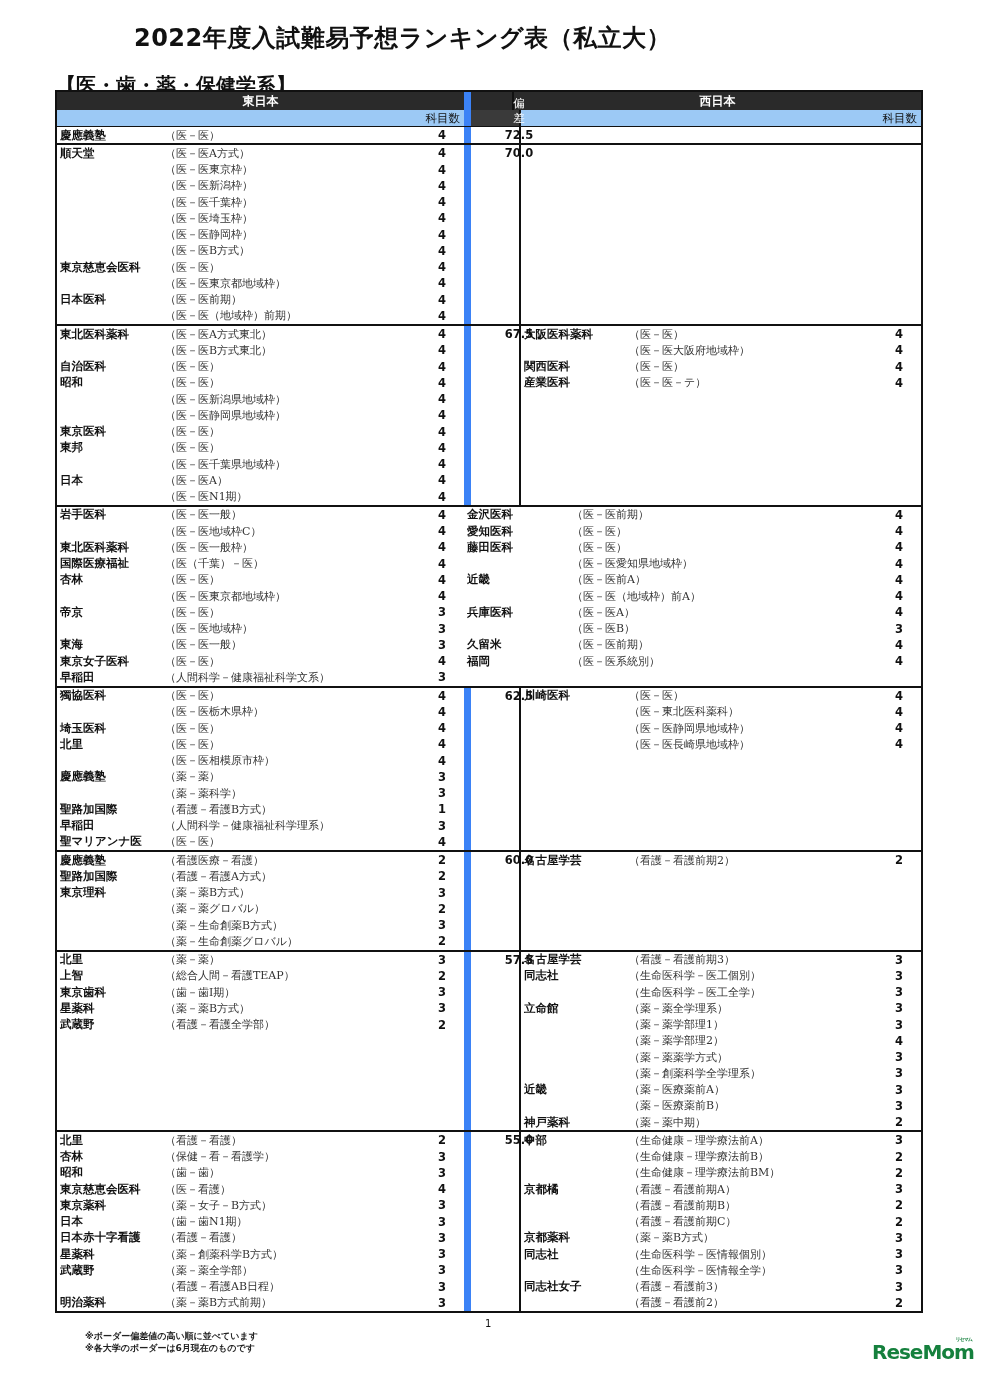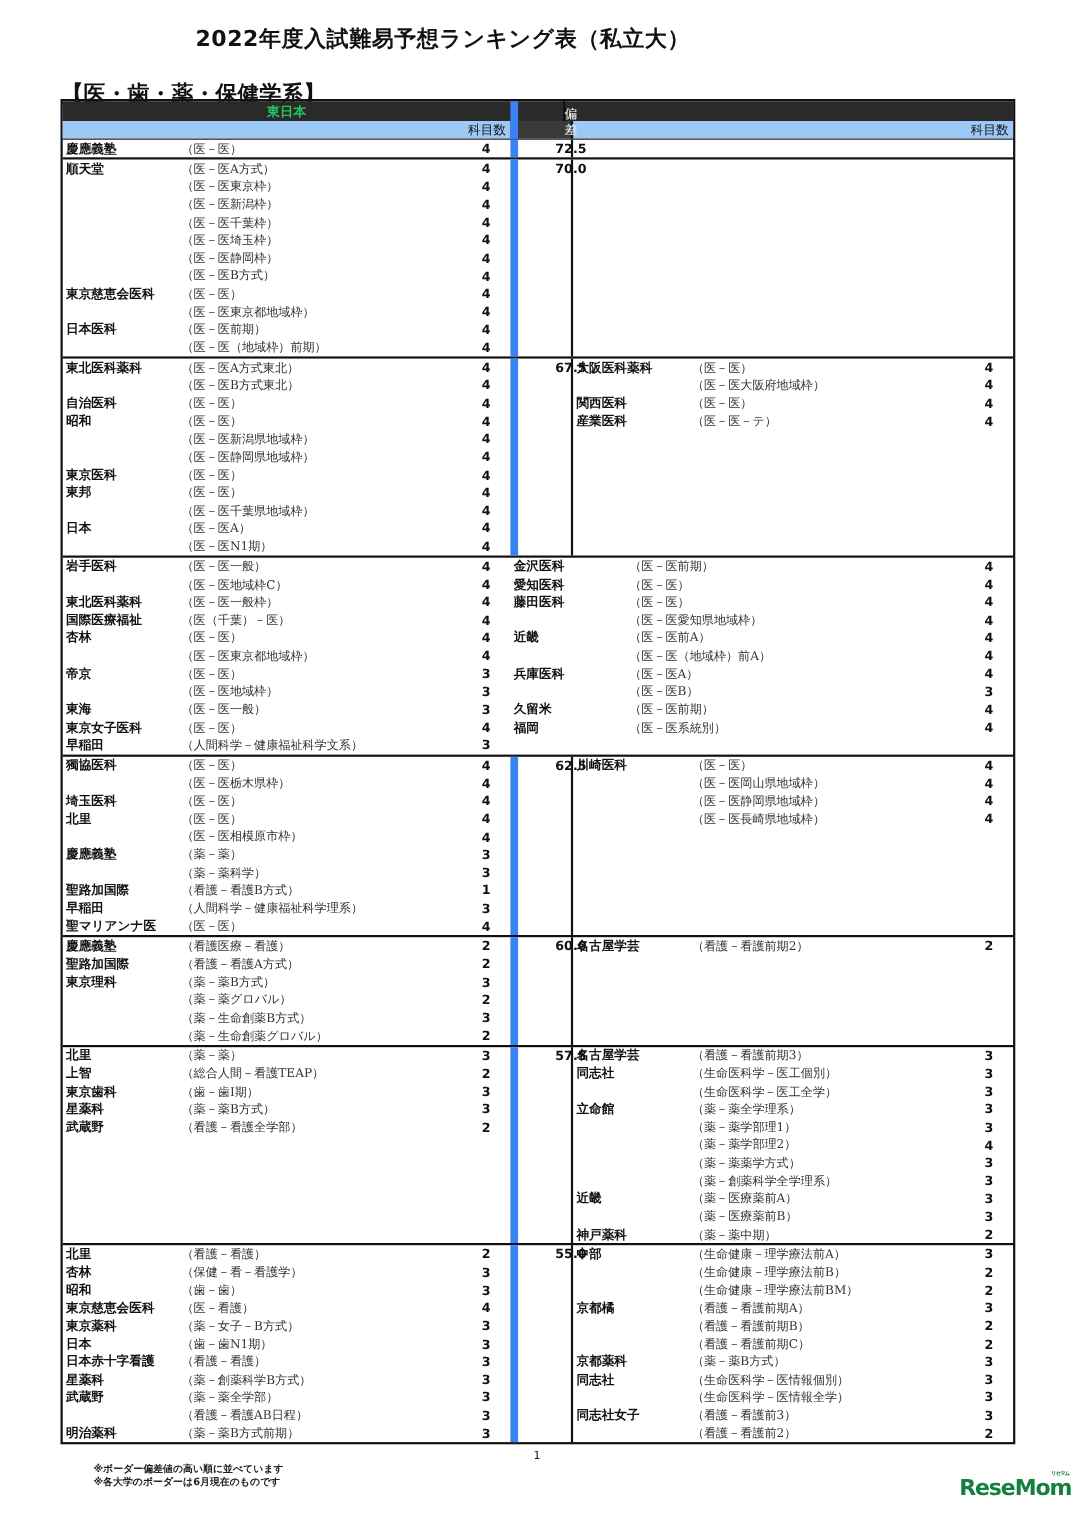--- a/index.html
+++ b/index.html
@@ -1,24 +1,24 @@
 <!DOCTYPE html>
 <html><head>
 <meta charset="utf-8">
 <style>
   html, body { margin: 0; padding: 0; background: #ffffff; }
   body { width: 983px; height: 1376px; position: relative; overflow: hidden;
          font-family: "DejaVu Sans", "Liberation Sans", sans-serif; color: #111; }
   .title { position: absolute; left: 0; top: 22px; width: 805px; text-align: center;
-           font-size: 20px; font-weight: bold; letter-spacing: 0.5px; }
+           font-size: 24px; font-weight: bold; letter-spacing: 0.5px; }
   .section { position: absolute; left: 56px; top: 72px; font-size: 20px; font-weight: bold;
              text-decoration: underline; }
   .tbl { position: absolute; left: 55px; top: 90px; width: 868px; border: 2px solid #111;
          box-sizing: border-box; }
-  .hdr1 { display: flex; height: 18px; background: #2a2a2a; color: #22c55e; font-size: 12px; font-weight: bold; }
+  .hdr1 { display: flex; height: 18px; background: #2a2a2a; color: #ffffff; font-size: 12px; font-weight: bold; }
   .hdr2 { display: flex; height: 16px; background: #9cc9f5; font-size: 11.5px; }
   .cE { width: 407px; box-sizing: border-box; }
   .cD { width: 50px; box-sizing: border-box; border-left: 7px solid #3b82f6; border-right: 2px solid #111; }
   .cW { flex: 1; box-sizing: border-box; }
   .hdr1 > div { display: flex; align-items: center; justify-content: center; }
   .hdr2 > div { display: flex; align-items: center; justify-content: flex-end; padding-right: 4px; padding-left: 48px; }
   .hdr2 .cD { background: #3a3a3a; color: #fff; justify-content: center; padding-right: 0; }
   .band { display: flex; border-top: 2px solid #111; }
   .band:first-of-type { border-top: 1px solid #111; }
   .side { box-sizing: border-box; }
@@ -37,20 +37,21 @@
 </head>
 <body>
 
 <div class="title">2022年度入試難易予想ランキング表（私立大）</div>
 <div class="section">【医・歯・薬・保健学系】</div>
 
 <div class="tbl">
   <div class="hdr1">
     <div class="cE">東日本</div>
     <div class="cD"></div>
+    <div class="cW">西日本</div>
   </div>
   <div class="hdr2">
     <div class="cE">科目数</div>
     <div class="cD">偏差値</div>
     <div class="cW">科目数</div>
   </div>
   <div id="bands">
       <div class="band" style="border-top: 1px solid rgb(17, 17, 17);">
         <div class="side cE">
           <div class="row">
@@ -473,21 +474,21 @@
         </div>
         <div class="cD dev">62.5</div>
         <div class="side cW">
           <div class="row">
             <span class="uni">川崎医科</span>
             <span class="dept">（医－医）</span>
             <span class="cnt">4</span>
           </div>
           <div class="row">
             <span class="uni"></span>
-            <span class="dept">（医－医岡山県地域枠）</span>
+            <span class="dept">（医－東北医科薬科）</span>
             <span class="cnt">4</span>
           </div>
           <div class="row">
             <span class="uni"></span>
             <span class="dept">（医－医静岡県地域枠）</span>
             <span class="cnt">4</span>
           </div>
           <div class="row">
             <span class="uni"></span>
             <span class="dept">（医－医長崎県地域枠）</span>

